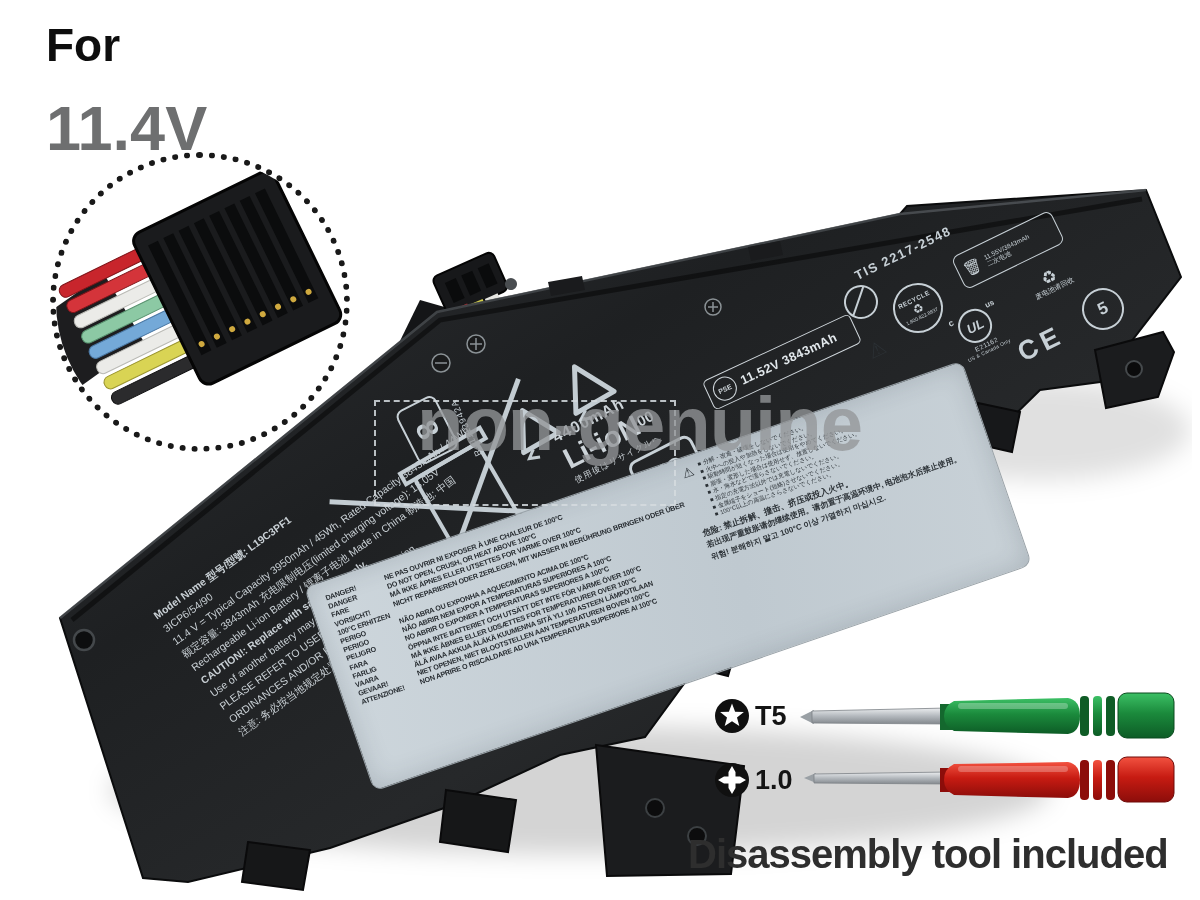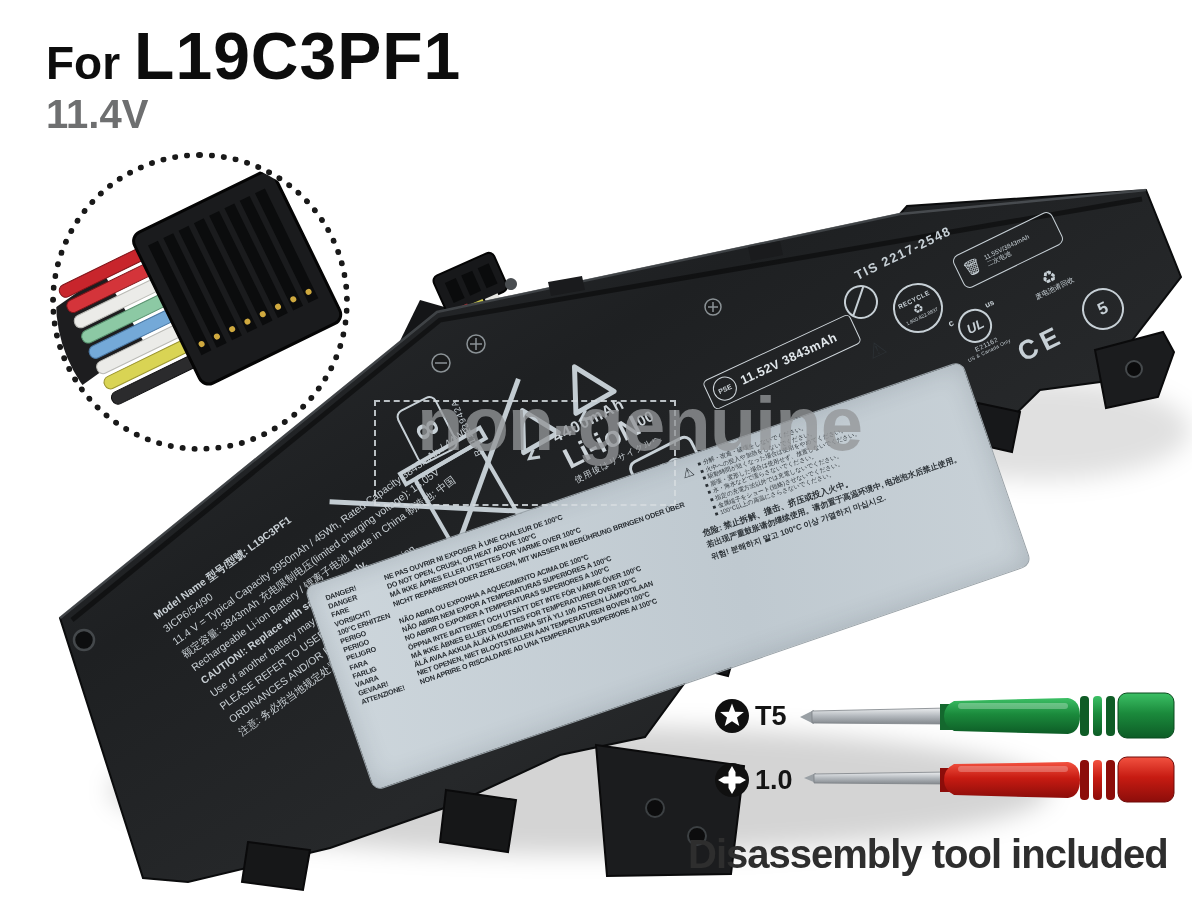--- a/index.html
+++ b/index.html
@@ -5,21 +5,21 @@
   html,body{margin:0;padding:0;background:#ffffff;}
   body{font-family:"Liberation Sans","DejaVu Sans",sans-serif;}
   #stage{position:relative;width:1192px;height:900px;background:#ffffff;overflow:hidden;}
   .abs{position:absolute;}
 
   
   #title-line1{left:46px;top:18px;display:flex;align-items:baseline;gap:14px;color:#0d0d0d;}
   #title-prefix{font-size:46px;font-weight:600;letter-spacing:0;}
   #title-model{font-size:66px;font-weight:700;letter-spacing:1px;}
   #title-line2{left:46px;top:92px;display:flex;align-items:center;gap:16px;color:#6e6f70;}
-  #title-voltage,#title-watt{font-size:40px;font-weight:700;}
+  #title-voltage,#title-watt{font-size:63px;font-weight:700;}
   #dc-symbol{display:inline-block;width:46px;}
   #dc-symbol .bar{border-top:5px solid #8a8b8c;margin-bottom:6px;}
   #dc-symbol .dash{border-top:5px dashed #8a8b8c;}
 
   
   #callout-circle{left:50px;top:152px;width:288px;height:288px;border:6px dotted #191919;border-radius:50%;background:#fff;z-index:9;overflow:hidden;}
   #dashed-rect{left:374px;top:400px;width:298px;height:102px;border:2px dashed rgba(214,220,224,0.85);z-index:7;}
 
   
   #wm1{left:372px;top:380px;font-size:76px;font-weight:700;color:rgba(148,150,152,0.78);z-index:30;letter-spacing:-1px;margin-left:45px;}
@@ -89,21 +89,20 @@
   .tool-label{font-size:27px;font-weight:700;color:#141414;}
   #tools-note{left:688px;top:832px;font-size:40px;font-weight:700;color:#2e2e2e;letter-spacing:-1px;z-index:3;}
 </style>
 </head>
 <body>
 
 <div id="stage">
 
   <div class="abs" id="title-line1">
     <span id="title-prefix">For</span>
-    <span id="title-model">L19C3PF1</span>
   </div>
   <div class="abs" id="title-line2">
     <span id="title-voltage">11.4V</span>
     <span id="dc-symbol"><span class="bar"></span><span class="dash"></span></span>
   </div>
 
   <svg class="abs" width="1200" height="900" style="left:0;top:0;z-index:2;">
     <defs>
       <linearGradient id="bodyG" x1="0" y1="0" x2="1" y2="1">
         <stop offset="0" stop-color="#2e3033"></stop>

